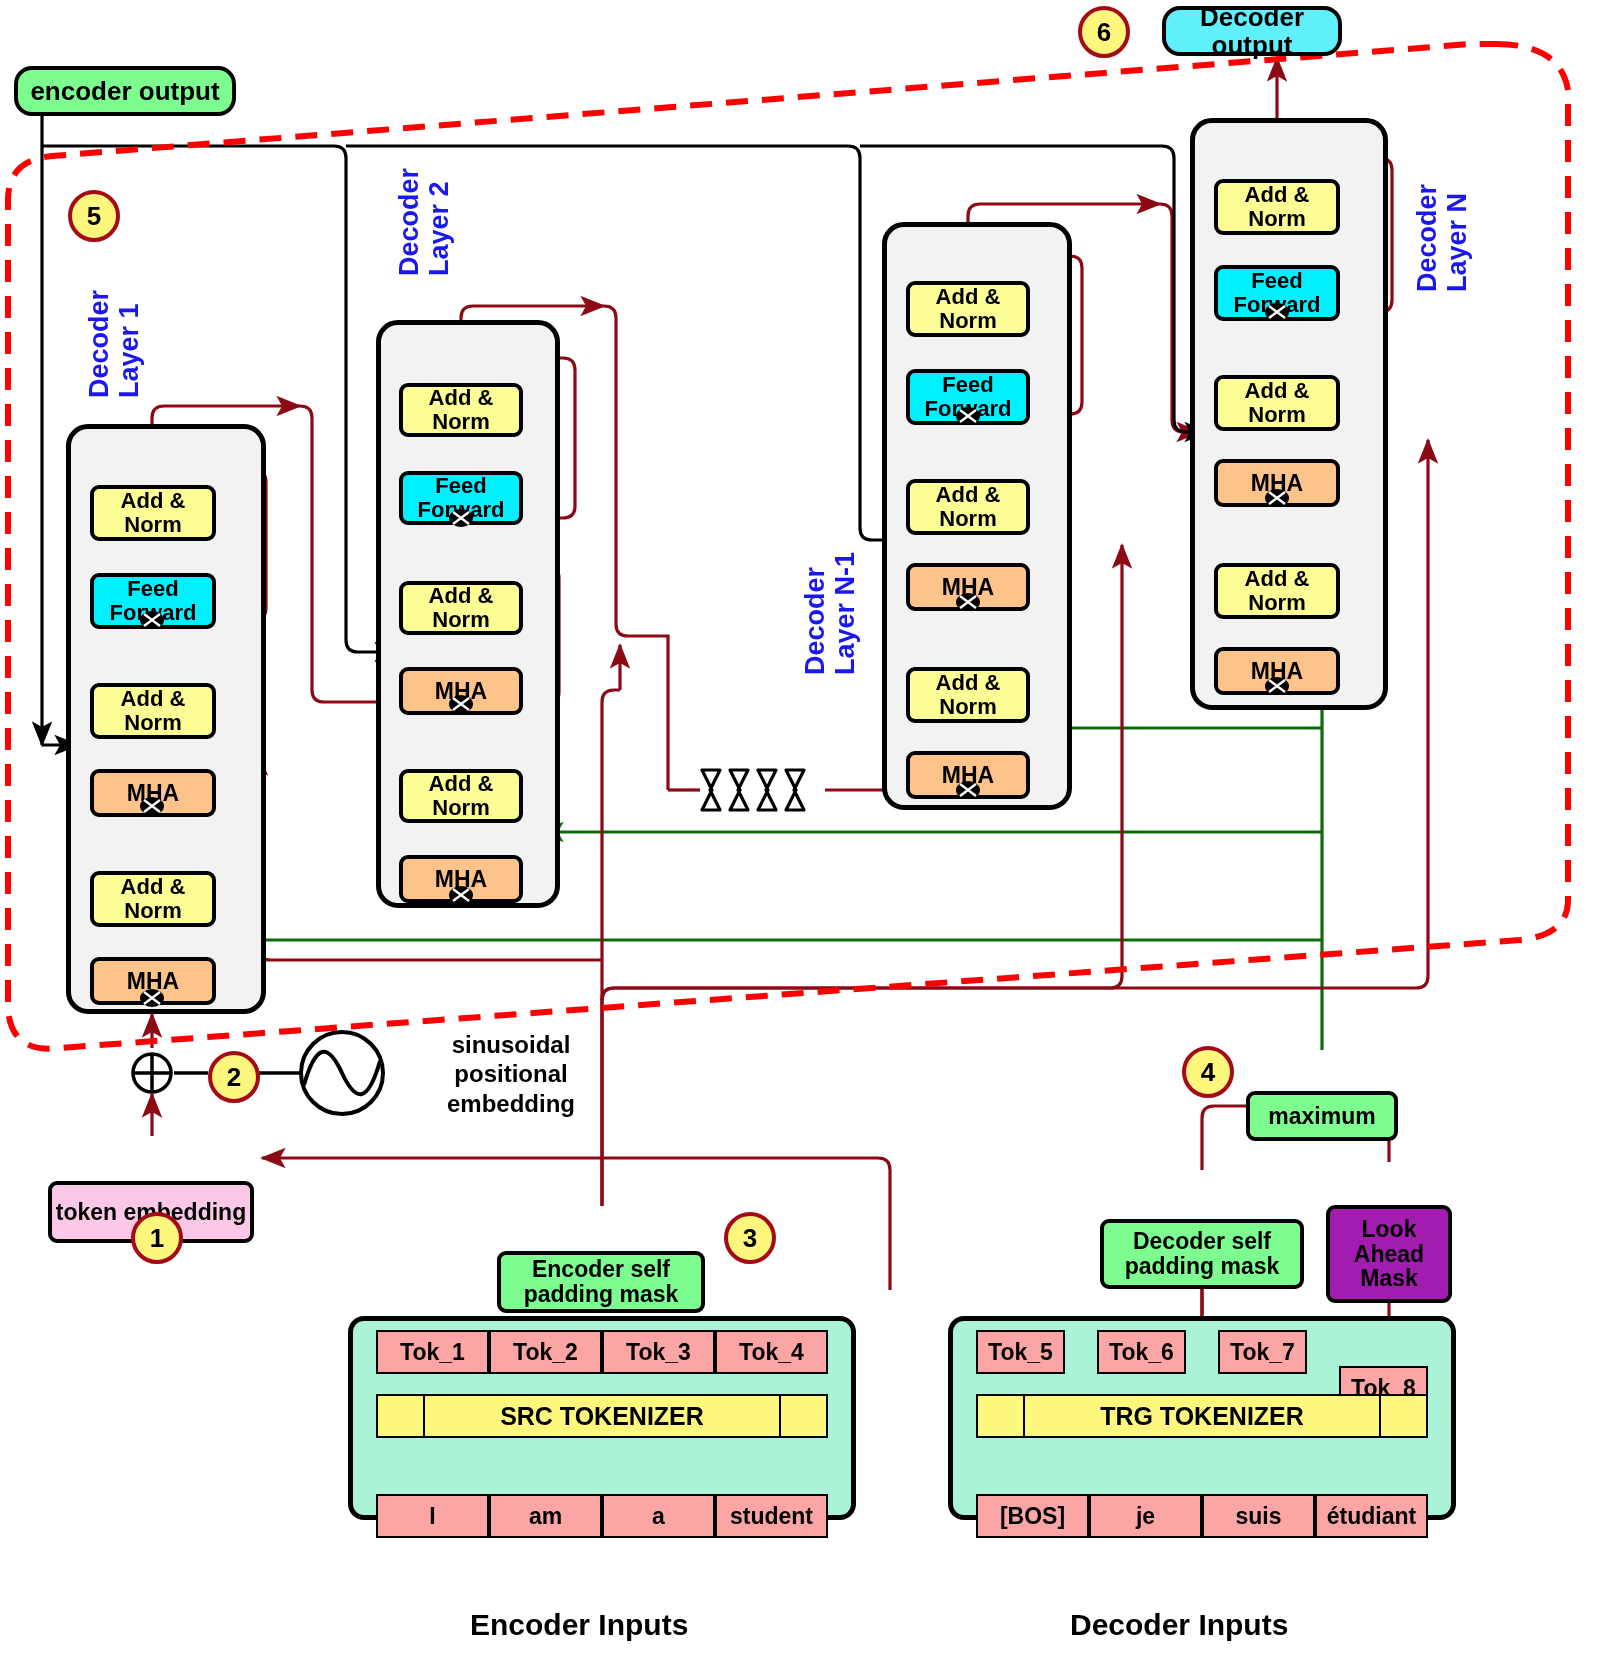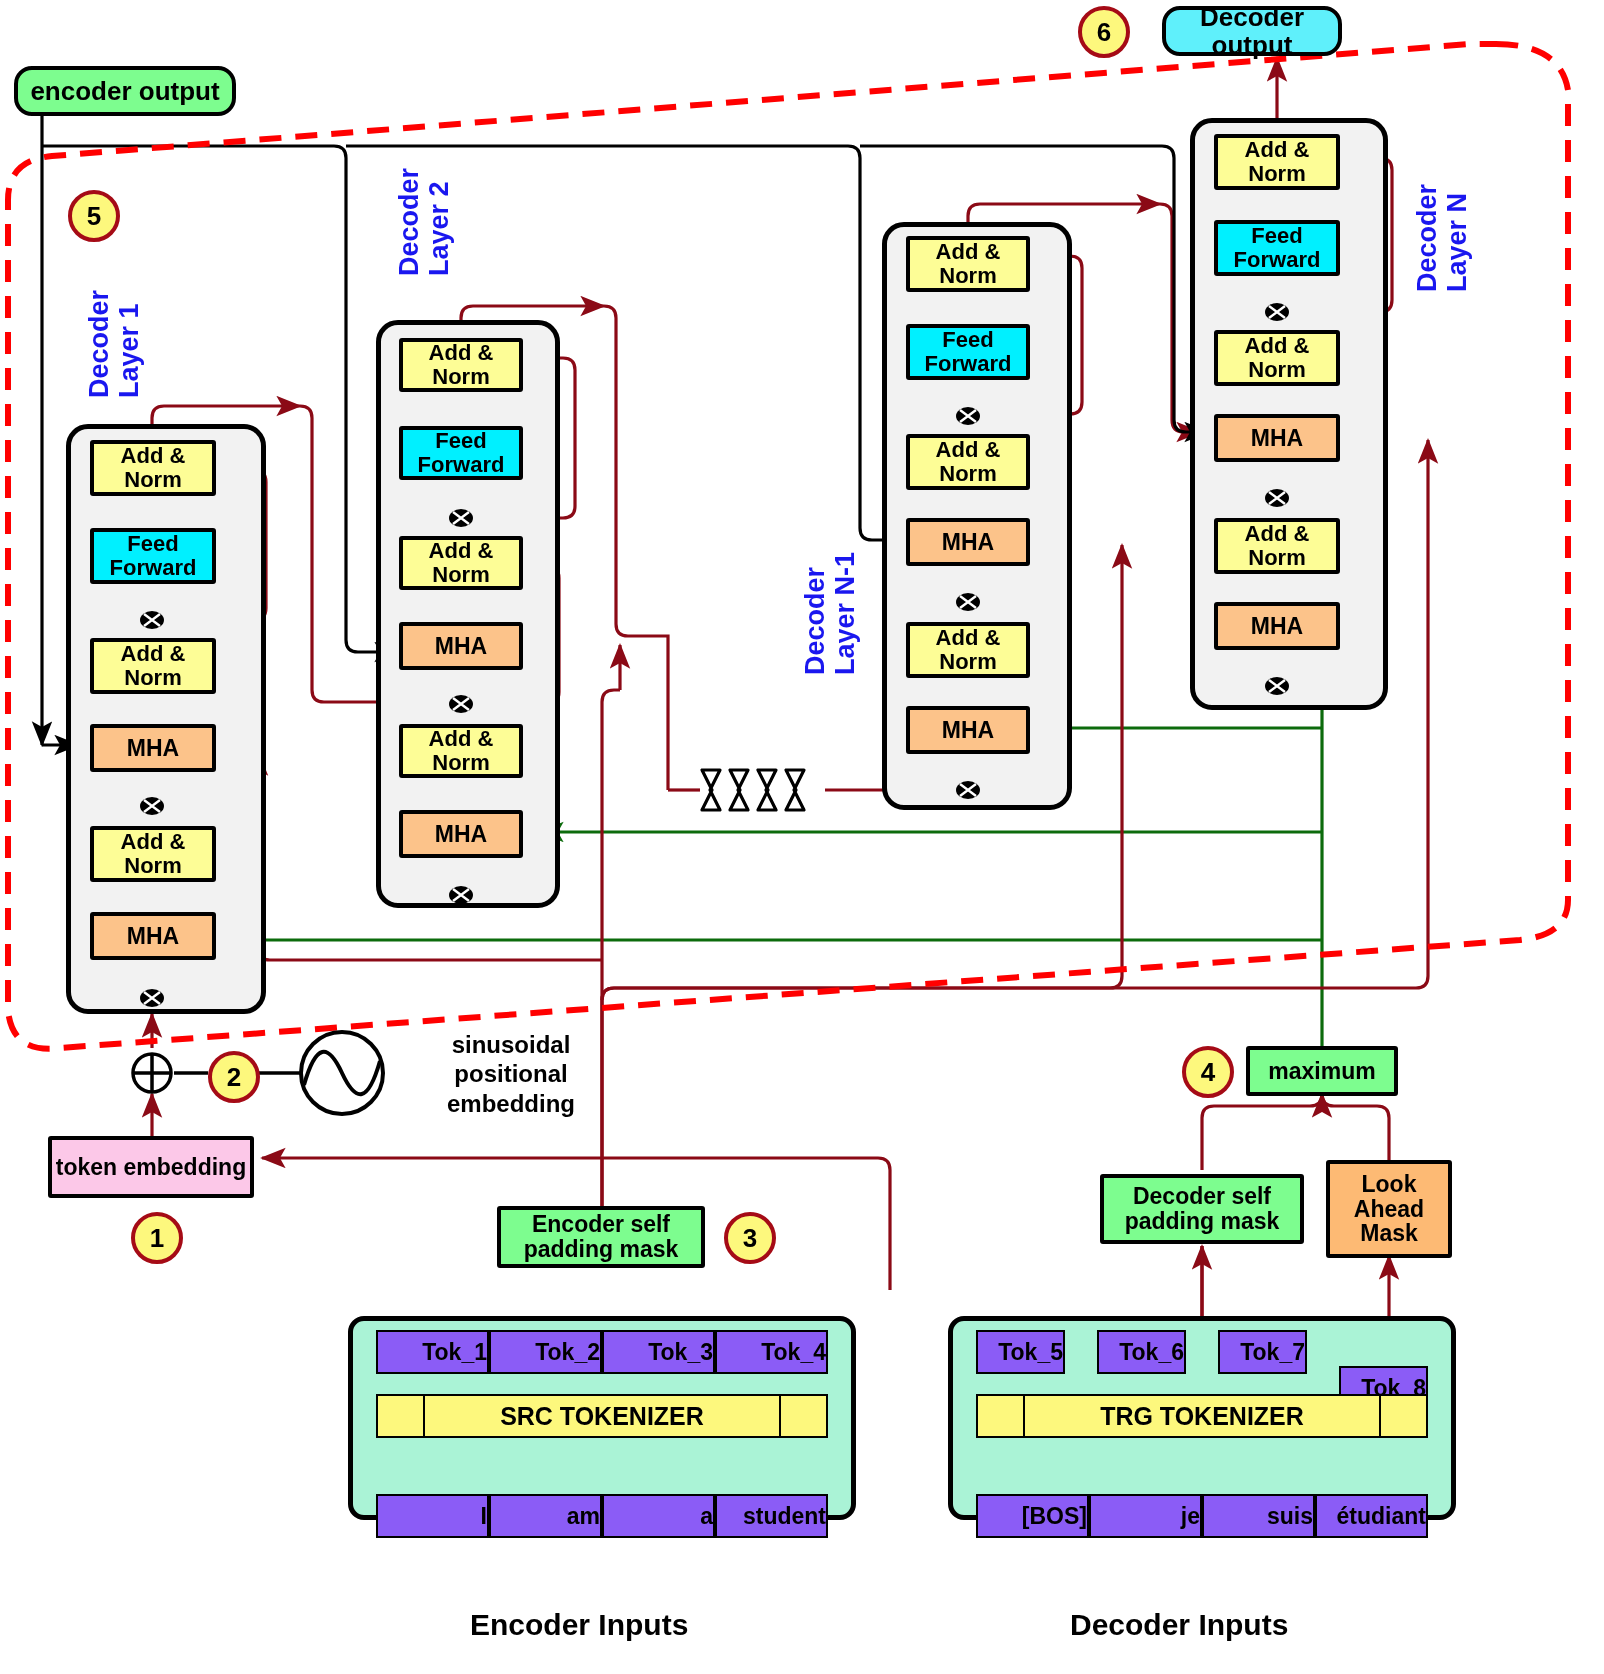--- a/index.html
+++ b/index.html
@@ -5,28 +5,28 @@
   html,body{margin:0;padding:0;background:#fff;}
   body{width:1604px;height:1674px;position:relative;overflow:hidden;
        font-family:"Liberation Sans","DejaVu Sans",sans-serif;}
   #stage{position:absolute;left:0;top:0;width:1604px;height:1674px;}
   svg#wires{position:absolute;left:0;top:0;width:1604px;height:1674px;pointer-events:none;}
 
   .node{position:absolute;box-sizing:border-box;border:4px solid #000;
         display:flex;align-items:center;justify-content:center;text-align:center;
         font-weight:bold;color:#000;line-height:1.08;z-index:5;}
   .pill{border-radius:18px;}
-  .rnd{border-radius:3px;}
+  .rnd{border-radius:9px;margin-top:45px;}
   .green{background:#7dfd8f;}
   .cyanbx{background:#5ff0fb;}
   .cyan{background:#00f0ff;text-align:center;}
   .yellow{background:#fdfd96;}
   .orange{background:#fcc38a;}
   .pink{background:#fcc8e8;}
-  .ylwmask{background:#fdba74;}
+  .ylwmask{background:#a21caf;}
 
   .layerbox{position:absolute;box-sizing:border-box;border:5px solid #000;
             border-radius:22px;background:#f2f2f2;z-index:2;}
 
   .layerlabel{position:absolute;color:#1a17ef;font-weight:bold;font-size:27px;
               writing-mode:vertical-rl;transform:rotate(180deg);
               letter-spacing:0px;line-height:1.12;text-align:left;z-index:6;}
 
   .badge{position:absolute;width:44px;height:44px;border-radius:50%;
          background:#fdf87d;border:4px solid #a50b16;display:flex;
@@ -38,22 +38,22 @@
   .plus{position:absolute;width:44px;height:44px;z-index:7;}
   .sinebox{position:absolute;width:88px;height:88px;z-index:7;}
 
   .caption{position:absolute;font-weight:bold;font-size:30px;color:#000;z-index:6;}
   .sinlabel{position:absolute;font-weight:bold;font-size:24px;color:#000;
             text-align:center;line-height:1.22;z-index:6;}
 
   .tokpanel{position:absolute;box-sizing:border-box;border:5px solid #000;
             border-radius:16px;background:#aaf3d6;z-index:3;}
   .cellrow{position:absolute;display:flex;z-index:6;}
-  .cell{box-sizing:border-box;border:2px solid #000;background:#8b5cf6;
-        display:flex;align-items:center;justify-content:flex-end;
+  .cell{box-sizing:border-box;border:2px solid #000;background:#fca5a5;
+        display:flex;align-items:center;justify-content:center;
         font-size:23px;font-weight:bold;color:#000;height:44px;}
   .tokbar{position:absolute;box-sizing:border-box;border:2px solid #000;
           background:#fdf87d;display:flex;align-items:center;justify-content:center;
           font-size:25px;font-weight:bold;color:#000;z-index:6;}
   .tokbar .seg{position:absolute;top:-2px;bottom:-2px;width:2px;background:#000;}
 
   .chevrons{position:absolute;z-index:6;}
 </style>
 </head>
 <body>

